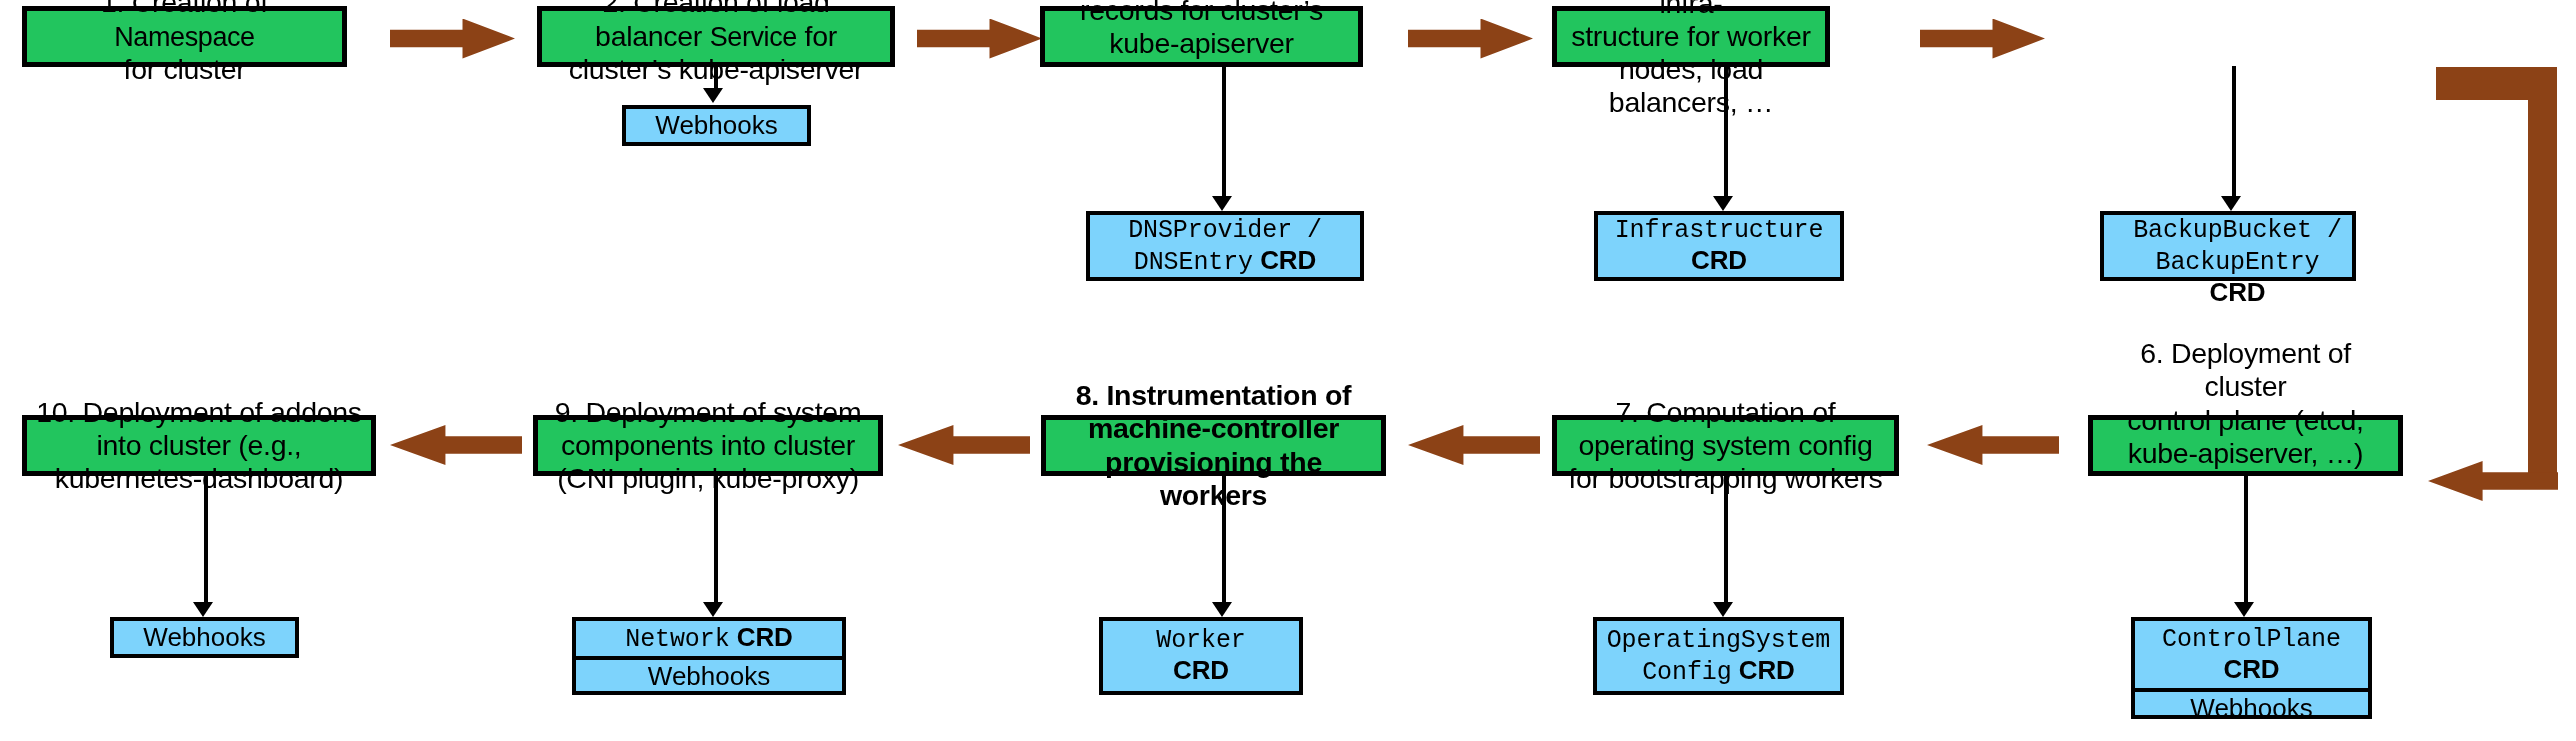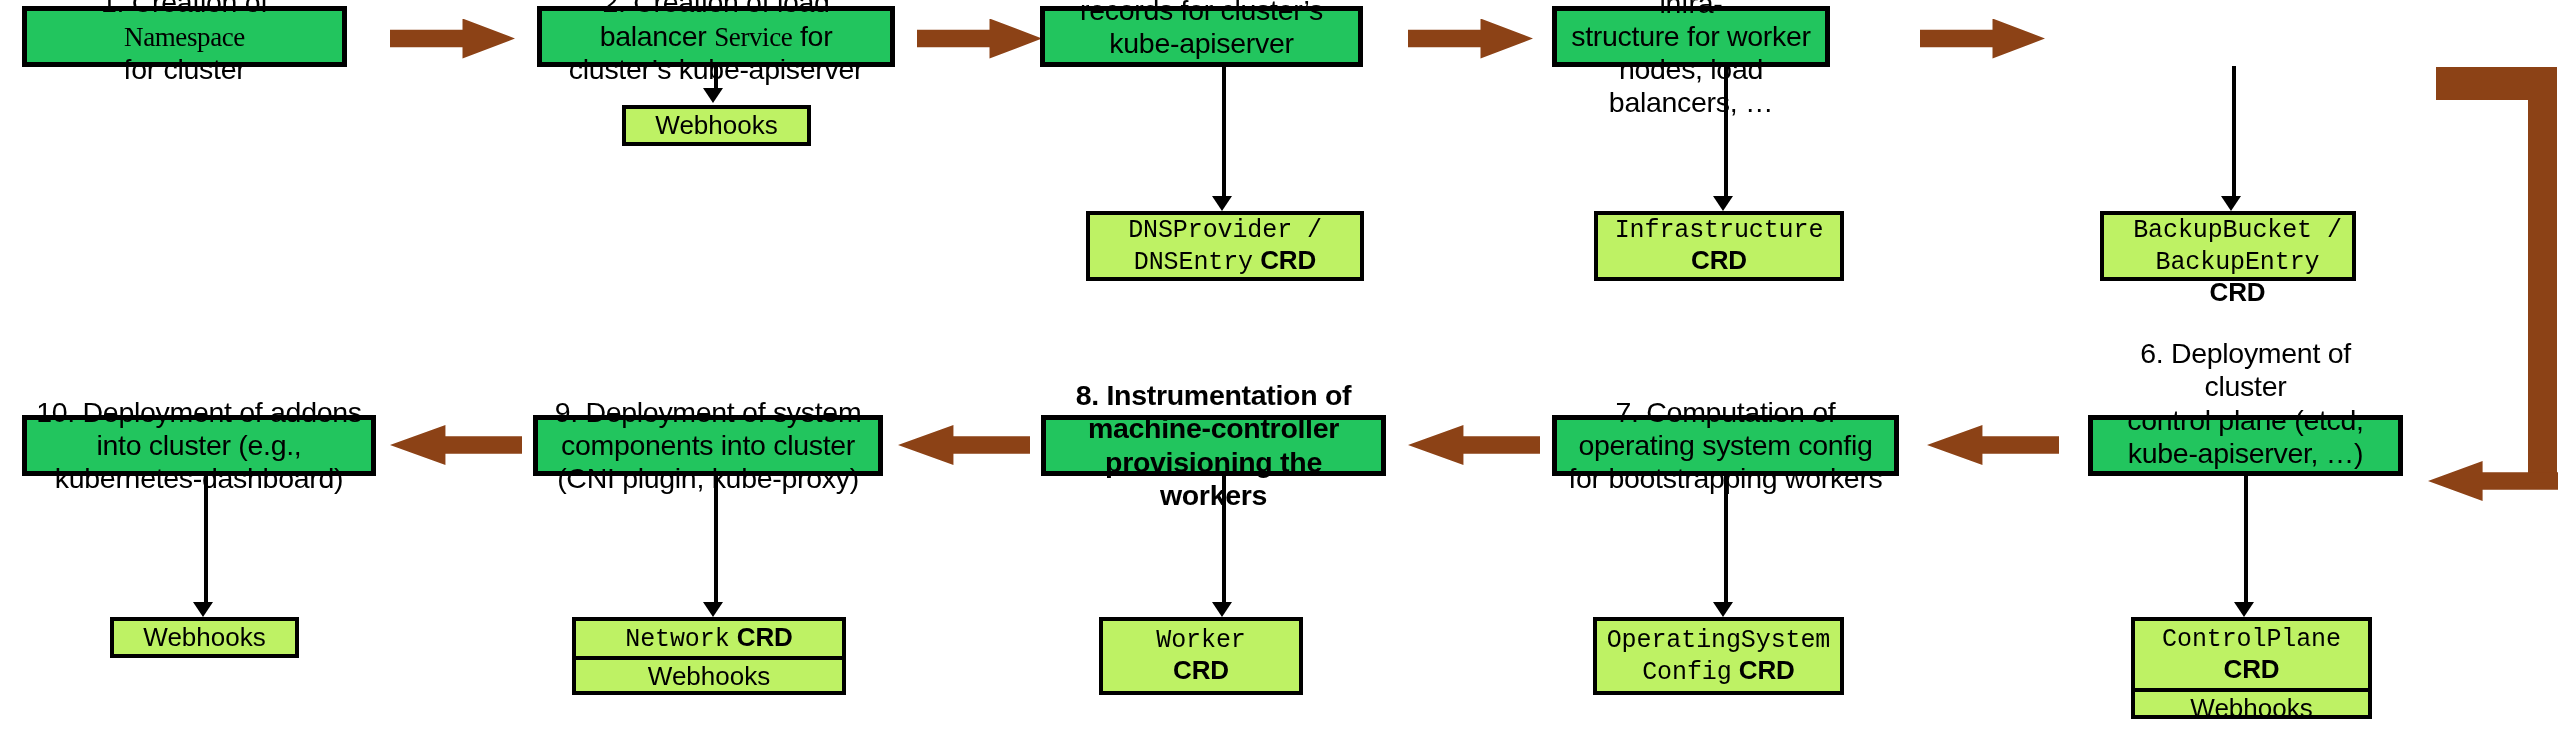--- a/index.html
+++ b/index.html
@@ -32,30 +32,30 @@
   }
   .step-text {
     font-family: "Liberation Sans", sans-serif;
     font-size: 28.5px;
     line-height: 1.16;
     color: #000000;
     letter-spacing: -0.3px;
     white-space: pre-line;
   }
   .step-text .mono {
-    font-family: Liberation Serif, serif;
+    font-family: Liberation Sans, sans-serif;
     font-size: 27px;
     letter-spacing: -0.4px;
   }
 
   
   .artifact-box {
     position: absolute;
     box-sizing: border-box;
-    background: #bef264;
+    background: #7dd3fc;
     border: 4.3px solid #000000;
     display: flex;
     flex-direction: column;
   }
   .artifact-cell {
     flex: 1 1 auto;
     display: flex;
     align-items: center;
     justify-content: center;
     text-align: center;

